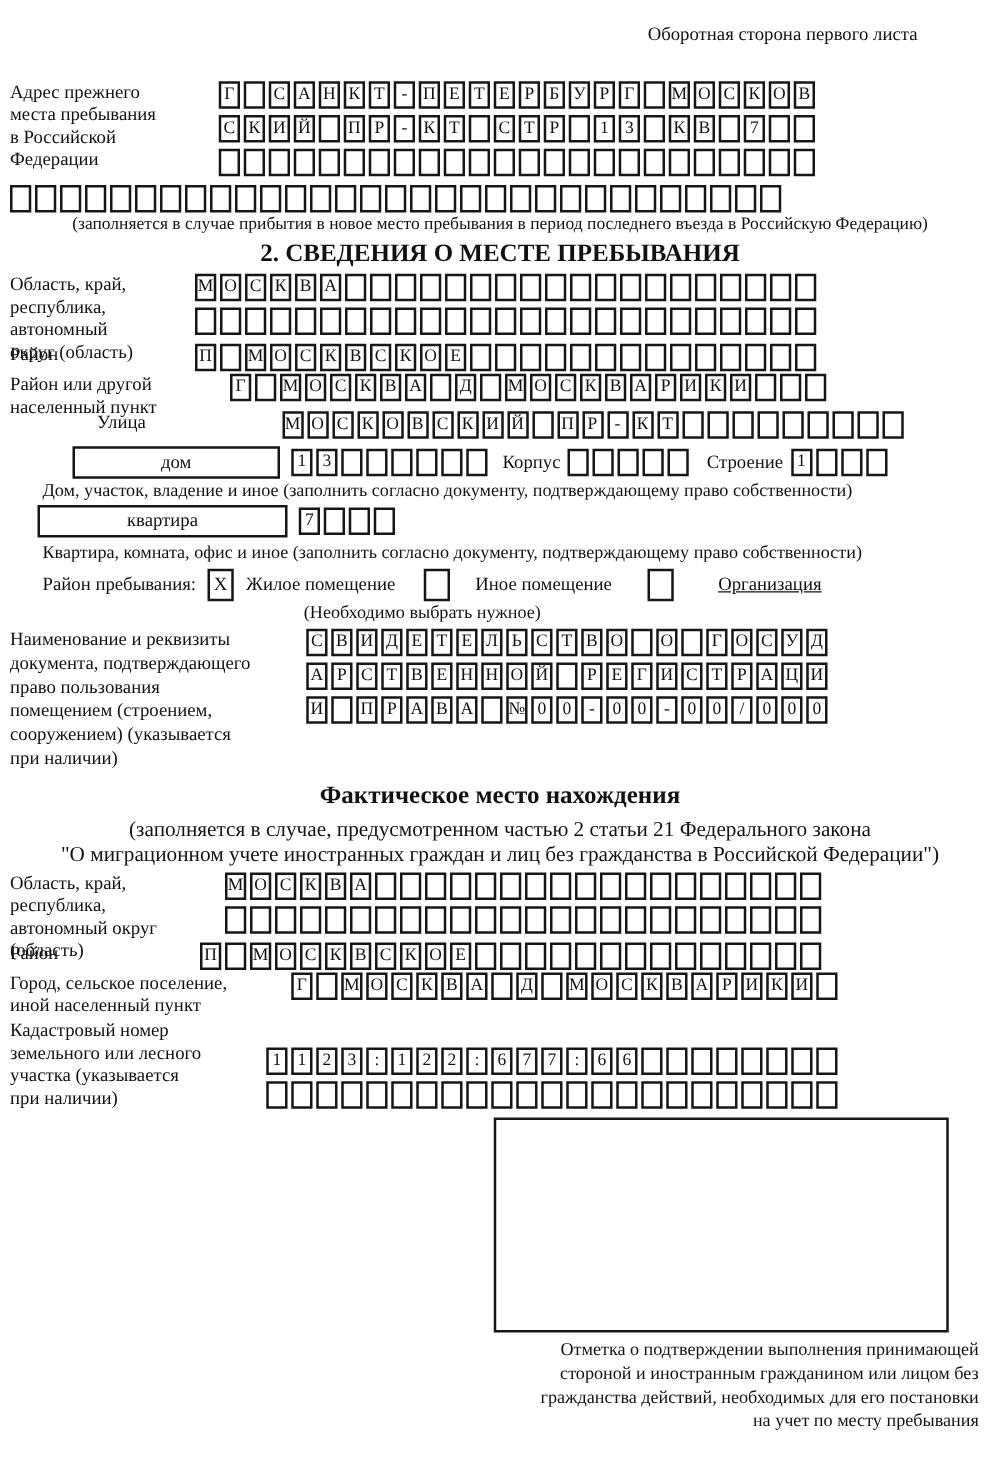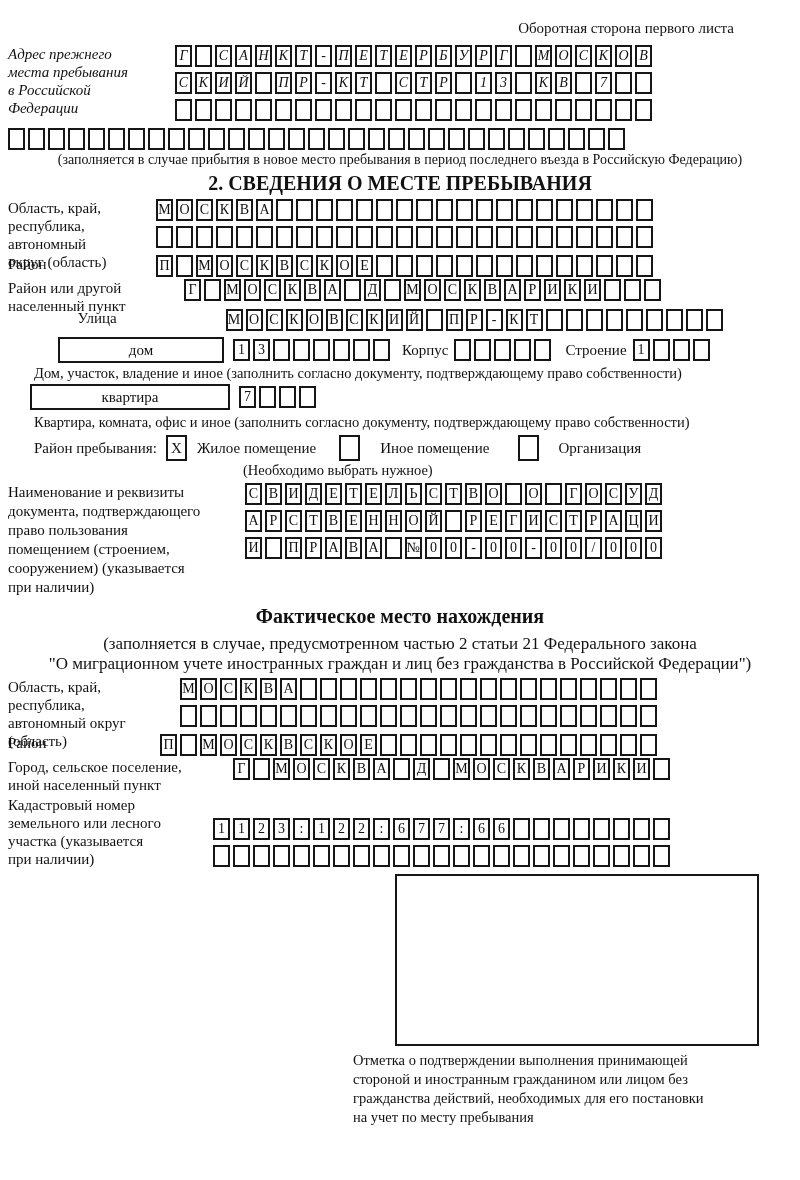--- a/index.html
+++ b/index.html
@@ -41,25 +41,25 @@
     font-size:15px; flex:0 0 auto; background:#fff;
   }
 
   .mesto-row { display:flex; align-items:center; font-size:15px; margin-left:26px; }
 
   .stamp-box {
     margin-left:387px; width:364px; height:172px;
     border:2px solid #161616; background:#fff;
   }
   .stamp-caption {
-    margin-left:345px; width:430px; text-align:left;
+    margin-left:345px; width:430px; text-align:right;
     font-size:14.5px; line-height:19px; margin-top:5px;
   }
   .mt2{margin-top:2px;} .mt4{margin-top:4px;} .mt6{margin-top:6px;}
-  .mt8{margin-top:8px;} .mt16{margin-top:8px;font-style:italic;}
+  .mt8{margin-top:8px;} .mt16{margin-top:28px;}
 </style>
 </head>
 <body>
 
 <div class="page">
 
   <div class="header-note">Оборотная сторона первого листа</div>
 
   <div class="field-row mt16">
     <div class="label" style="width:167px;">
@@ -387,21 +387,21 @@
   </div>
   <div class="caption-left mt4" style="margin-left:26px;">Квартира, комната, офис и иное (заполнить согласно документу, подтверждающему право собственности)</div>
 
   <div class="mesto-row mt4">
     <span>Район пребывания:</span>
     <span class="cbox" style="margin-left:9px;">X</span>
     <span style="margin-left:10px;">Жилое помещение</span>
     <span class="cbox" style="margin-left:23px;"></span>
     <span style="margin-left:20px;">Иное помещение</span>
     <span class="cbox" style="margin-left:28px;"></span>
-    <span style="margin-left:20px;">Организация</span>
+    <span style="margin-left:36px;text-decoration:underline;">Организация</span>
   </div>
   <div class="caption-left" style="margin-left:235px; margin-top:1px;">(Необходимо выбрать нужное)</div>
 
   <div class="field-row mt4">
     <div class="label" style="width:237px; line-height:19px;">
         <div>Наименование и реквизиты</div>
         <div>документа, подтверждающего</div>
         <div>право пользования</div>
         <div>помещением (строением,</div>
         <div>сооружением) (указывается</div>

